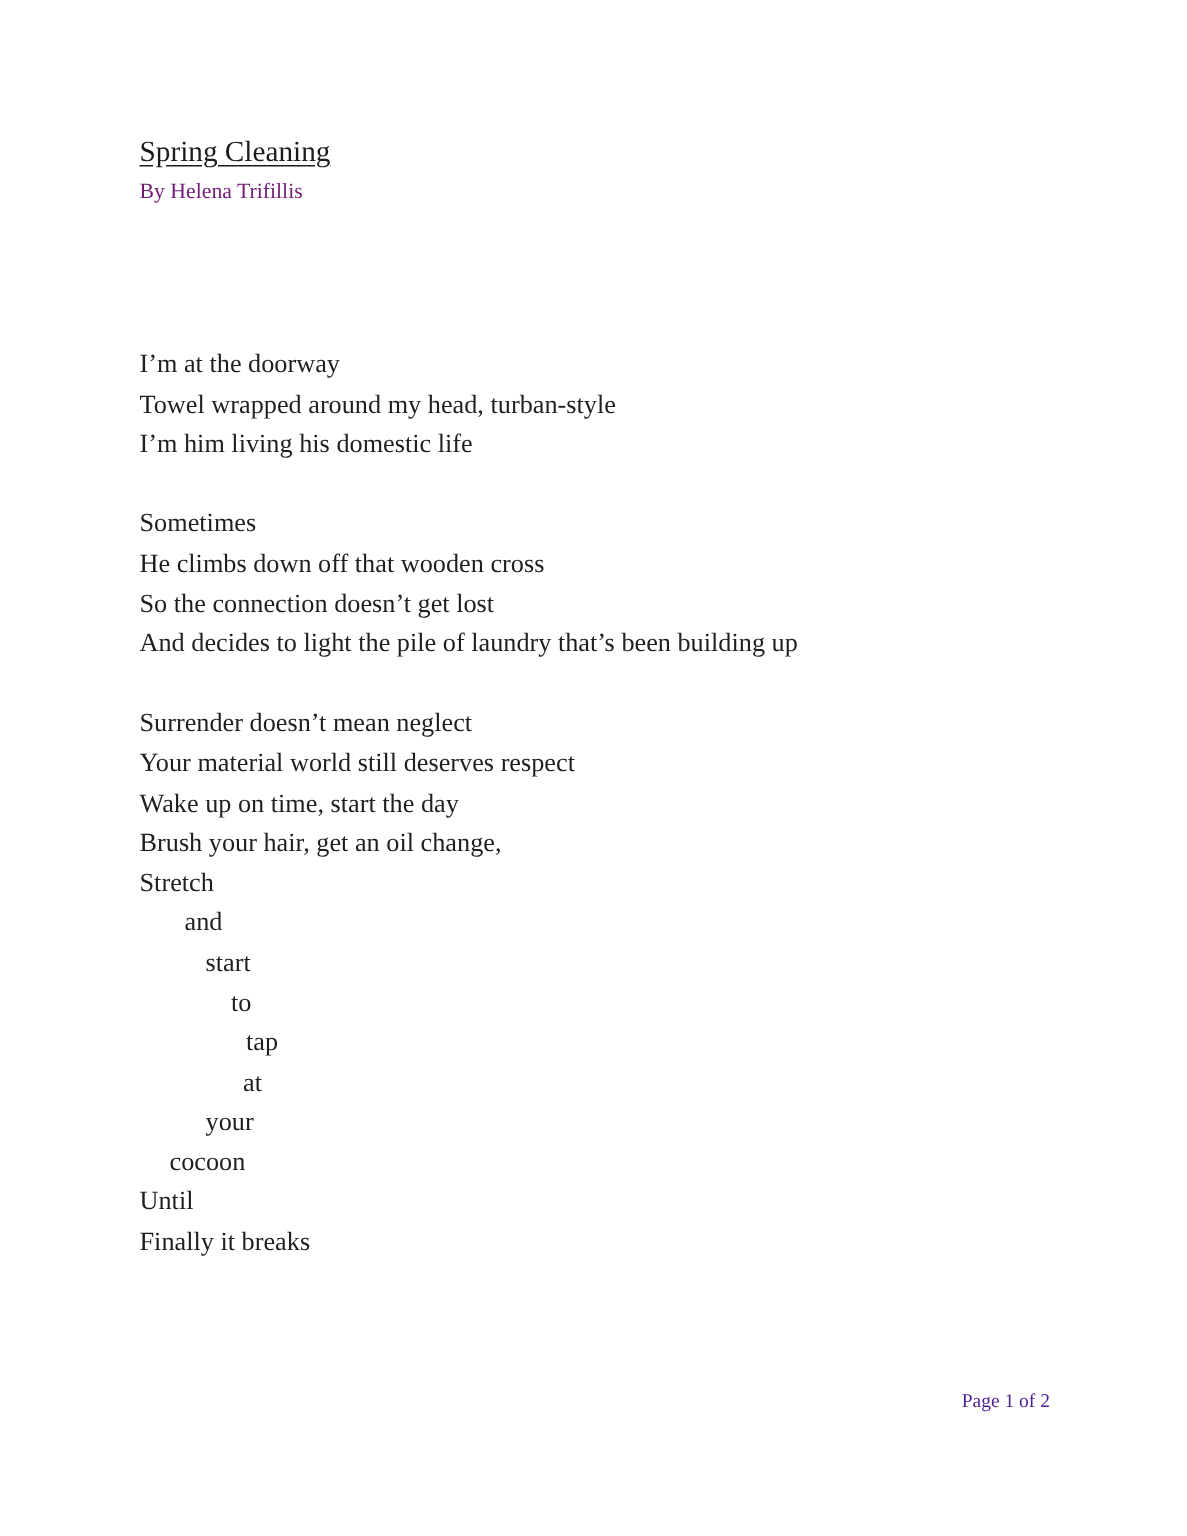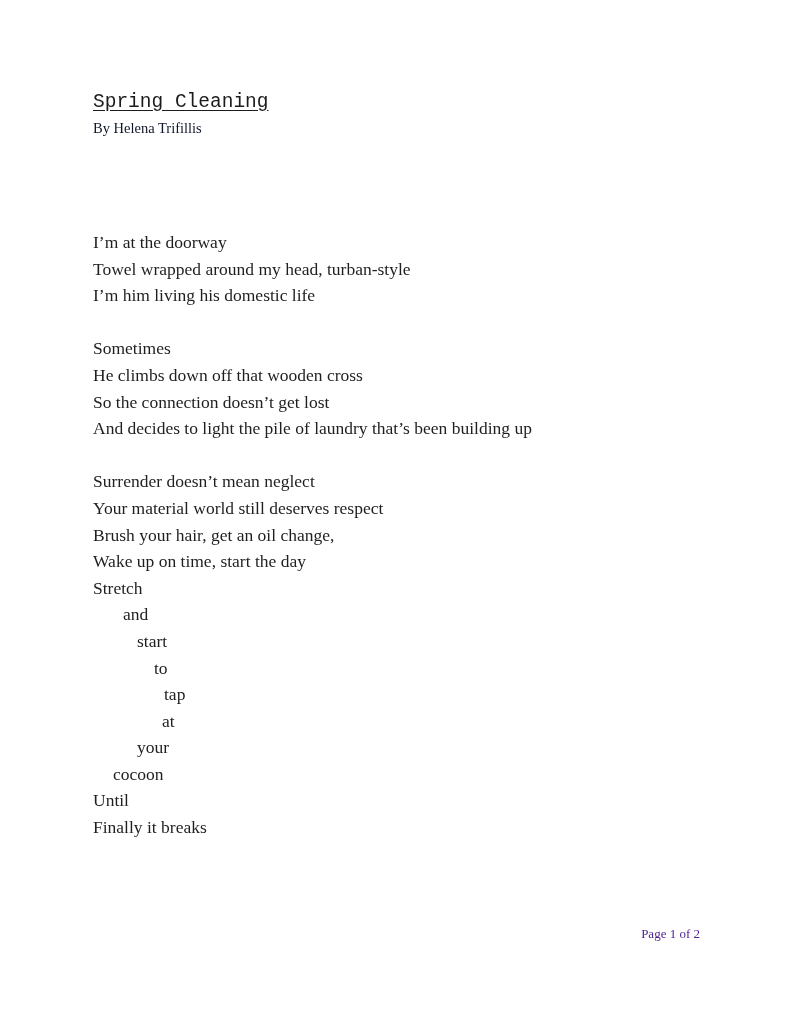--- a/index.html
+++ b/index.html
@@ -22,27 +22,26 @@
     top: 90px;
   }
   .title {
     font-size: 19.5px;
     font-weight: normal;
     margin: 0;
     line-height: 24px;
     text-decoration: underline;
     text-underline-offset: 3px;
     color: #1c1c1c;
-    font-family: Liberation Mono, monospace;
   }
   .byline {
     font-size: 14.5px;
     line-height: 18px;
     margin-top: 5px;
-    color: #0f172a;
+    color: #701a75;
   }
   .poem {
     position: absolute;
     left: 93px;
     top: 229px;
     width: 650px;
     font-size: 17.5px;
   }
   .poem .line {
     height: 26.6px;
@@ -72,22 +71,22 @@
       <div class="line">Towel wrapped around my head, turban-style</div>
       <div class="line">I’m him living his domestic life</div>
       <div class="line"></div>
       <div class="line">Sometimes</div>
       <div class="line">He climbs down off that wooden cross</div>
       <div class="line">So the connection doesn’t get lost</div>
       <div class="line">And decides to light the pile of laundry that’s been building up</div>
       <div class="line"></div>
       <div class="line">Surrender doesn’t mean neglect</div>
       <div class="line">Your material world still deserves respect</div>
+      <div class="line">Wake up on time, start the day</div>
       <div class="line">Brush your hair, get an oil change,</div>
-      <div class="line">Wake up on time, start the day</div>
       <div class="line">Stretch</div>
       <div class="line" style="padding-left: 30px;">and</div>
       <div class="line" style="padding-left: 44px;">start</div>
       <div class="line" style="padding-left: 61px;">to</div>
       <div class="line" style="padding-left: 71px;">tap</div>
       <div class="line" style="padding-left: 69px;">at</div>
       <div class="line" style="padding-left: 44px;">your</div>
       <div class="line" style="padding-left: 20px;">cocoon</div>
       <div class="line">Until</div>
       <div class="line">Finally it breaks</div>

